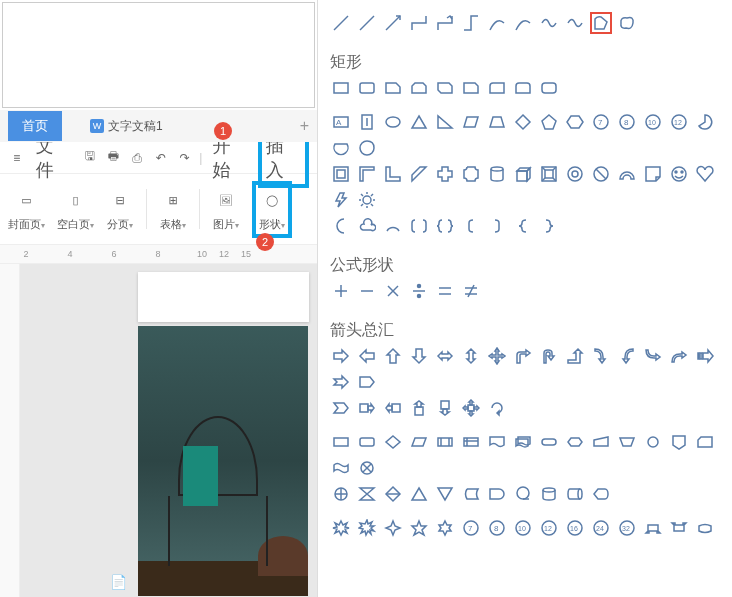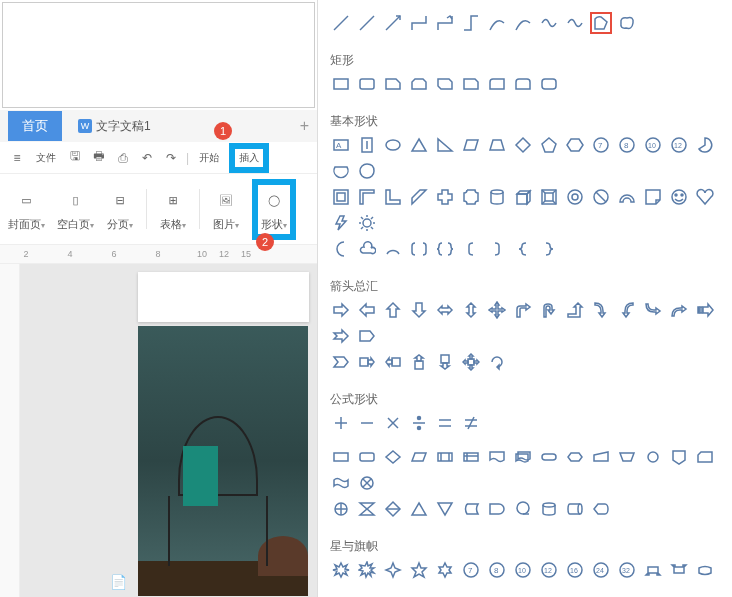--- a/index.html
+++ b/index.html
@@ -1,30 +1,30 @@
 <!DOCTYPE html>
 <html><head>
 <meta charset="utf-8">
 <style>
 * { box-sizing: border-box; margin: 0; padding: 0; }
 body { font-family: "Microsoft YaHei", sans-serif; font-size: 12px; color: #333; background: #fff; width: 732px; height: 597px; overflow: hidden; position: relative; }
 
 .left-panel { position: absolute; left: 0; top: 0; width: 317px; height: 597px; }
 .top-blank { height: 106px; border: 1px solid #ccc; background: #fff; margin: 2px; }
-.tab-bar { display: flex; align-items: center; height: 32px; background: #f5f5f5; padding: 0 8px; position: relative; }
+.tab-bar { display: flex; align-items: center; height: 32px; background: #f5f5f5; padding: 0 8px; position: relative; gap: 12px; }
 .tab-home { background: #4a90e2; color: #fff; padding: 6px 14px; font-size: 13px; }
 .tab-doc { display: flex; align-items: center; margin-left: 8px; padding: 4px 8px; color: #555; }
 .tab-doc .doc-icon { width: 14px; height: 14px; background: #4a90e2; color: #fff; font-size: 9px; display: inline-flex; align-items: center; justify-content: center; margin-right: 4px; border-radius: 2px; }
 .tab-plus { margin-left: auto; color: #999; font-size: 16px; }
 
 .menu-bar { display: flex; align-items: center; height: 32px; padding: 0 8px; background: #fff; border-bottom: 1px solid #eee; gap: 6px; }
 .menu-icon { width: 18px; height: 18px; color: #666; display: inline-flex; align-items: center; justify-content: center; }
-.menu-text { color: #555; font-size: 10px; padding: 2px 4px; }
+.menu-text { color: #555; font-size: 18px; padding: 2px 4px; }
 .menu-sep { color: #ccc; }
-.red-box { border: 6px solid #0ea5e9; padding: 2px 4px; }
+.red-box { border: 4px solid #0ea5e9; padding: 2px 4px; }
 
 .toolbar { display: flex; align-items: center; height: 70px; padding: 0 8px; gap: 12px; background: #fff; }
 .tool-btn { display: flex; flex-direction: column; align-items: center; gap: 2px; color: #555; font-size: 11px; }
 .tool-btn .icon { width: 28px; height: 28px; display: flex; align-items: center; justify-content: center; color: #666; }
 .tool-btn .arrow { font-size: 8px; color: #999; }
 .tool-sep { width: 1px; height: 40px; background: #e5e5e5; }
 
 .badge { position: absolute; width: 18px; height: 18px; border-radius: 50%; background: #e74c3c; color: #fff; font-size: 11px; display: flex; align-items: center; justify-content: center; z-index: 10; }
 .badge-1 { top: 122px; left: 214px; }
 .badge-2 { top: 233px; left: 256px; }
@@ -40,21 +40,21 @@
 .chair { position: absolute; bottom: 30px; left: 20px; width: 120px; height: 150px; }
 .chair-back { position: absolute; top: 0; left: 20px; width: 80px; height: 80px; border: 2px solid #222; border-radius: 50% 50% 0 0 / 80% 80% 0 0; }
 .chair-legs { position: absolute; bottom: 0; left: 10px; width: 100px; height: 70px; border-left: 2px solid #222; border-right: 2px solid #222; }
 .towel { position: absolute; bottom: 60px; left: 25px; width: 35px; height: 60px; background: #1a8a7a; }
 .table { position: absolute; bottom: 20px; right: 0; width: 50px; height: 40px; background: #5a3a2a; border-radius: 50% 50% 0 0; }
 .floor { position: absolute; bottom: 0; left: 0; right: 0; height: 35px; background: #3a2a1a; }
 .doc-icon-sm { position: absolute; left: 90px; top: 310px; color: #999; font-size: 14px; }
 
 .shapes-panel { position: absolute; left: 317px; top: 0; width: 415px; height: 597px; background: #fff; border-left: 1px solid #ddd; overflow-y: auto; padding: 8px 0; }
 .shape-section { padding: 4px 12px; }
-.shape-title { color: #666; font-size: 12px; margin: 6px 0 4px; }
+.shape-title { color: #666; font-size: 16px; margin: 6px 0 4px; }
 .shape-row { display: flex; flex-wrap: wrap; gap: 4px; margin-bottom: 4px; }
 .shape { width: 22px; height: 22px; display: flex; align-items: center; justify-content: center; cursor: pointer; color: #5a7ca8; }
 .shape svg { width: 18px; height: 18px; stroke: #5a7ca8; stroke-width: 1.5; fill: none; }
 .shape-highlight { border: 2px solid #e74c3c; }
 </style>
 </head>
 <body>
 
 <div class="left-panel">
   <div class="top-blank"></div>
@@ -262,21 +262,20 @@
         </div>
       <div class="shape">
           <svg>
             <rect x="2" y="4" width="14" height="10" rx="3"></rect>
           </svg>
         </div>
     </div>
   </div>
 
   <div class="shape-section">
-    <div class="shape-title">基本形状</div>
     <div class="shape-row">
       <div class="shape">
           <svg>
             <rect x="2" y="4" width="14" height="10"></rect>
             <text x="4" y="12" font-size="8" stroke="none" fill="#5a7ca8">A</text>
           </svg>
         </div>
       <div class="shape">
           <svg>
             <rect x="4" y="2" width="10" height="14"></rect>
@@ -518,20 +517,63 @@
         </div>
       <div class="shape">
           <svg>
             <path d="M6,3 Q10,3 10,6 Q10,9 13,9 Q10,9 10,12 Q10,15 6,15"></path>
           </svg>
         </div>
     </div>
   </div>
 
   <div class="shape-section">
+    <div class="shape-title">公式形状</div>
+    <div class="shape-row">
+      <div class="shape">
+          <svg>
+            <line x1="9" y1="3" x2="9" y2="15"></line>
+            <line x1="3" y1="9" x2="15" y2="9"></line>
+          </svg>
+        </div>
+      <div class="shape">
+          <svg>
+            <line x1="3" y1="9" x2="15" y2="9"></line>
+          </svg>
+        </div>
+      <div class="shape">
+          <svg>
+            <line x1="4" y1="4" x2="14" y2="14"></line>
+            <line x1="14" y1="4" x2="4" y2="14"></line>
+          </svg>
+        </div>
+      <div class="shape">
+          <svg>
+            <line x1="3" y1="9" x2="15" y2="9"></line>
+            <circle cx="9" cy="4" r="1.5" fill="#5a7ca8"></circle>
+            <circle cx="9" cy="14" r="1.5" fill="#5a7ca8"></circle>
+          </svg>
+        </div>
+      <div class="shape">
+          <svg>
+            <line x1="3" y1="6" x2="15" y2="6"></line>
+            <line x1="3" y1="12" x2="15" y2="12"></line>
+          </svg>
+        </div>
+      <div class="shape">
+          <svg>
+            <line x1="3" y1="6" x2="15" y2="6"></line>
+            <line x1="3" y1="12" x2="15" y2="12"></line>
+            <line x1="12" y1="3" x2="6" y2="15"></line>
+          </svg>
+        </div>
+    </div>
+  </div>
+
+  <div class="shape-section">
     <div class="shape-title">箭头总汇</div>
     <div class="shape-row">
       <div class="shape">
           <svg>
             <polygon points="2,6 10,6 10,3 16,9 10,15 10,12 2,12"></polygon>
           </svg>
         </div>
       <div class="shape">
           <svg>
             <polygon points="16,6 8,6 8,3 2,9 8,15 8,12 16,12"></polygon>
@@ -657,63 +699,20 @@
       <div class="shape">
           <svg>
             <path d="M4,9 A5,5 0 1,1 9,14"></path>
             <polygon points="9,14 11,12 11,16"></polygon>
           </svg>
         </div>
     </div>
   </div>
 
   <div class="shape-section">
-    <div class="shape-title">公式形状</div>
-    <div class="shape-row">
-      <div class="shape">
-          <svg>
-            <line x1="9" y1="3" x2="9" y2="15"></line>
-            <line x1="3" y1="9" x2="15" y2="9"></line>
-          </svg>
-        </div>
-      <div class="shape">
-          <svg>
-            <line x1="3" y1="9" x2="15" y2="9"></line>
-          </svg>
-        </div>
-      <div class="shape">
-          <svg>
-            <line x1="4" y1="4" x2="14" y2="14"></line>
-            <line x1="14" y1="4" x2="4" y2="14"></line>
-          </svg>
-        </div>
-      <div class="shape">
-          <svg>
-            <line x1="3" y1="9" x2="15" y2="9"></line>
-            <circle cx="9" cy="4" r="1.5" fill="#5a7ca8"></circle>
-            <circle cx="9" cy="14" r="1.5" fill="#5a7ca8"></circle>
-          </svg>
-        </div>
-      <div class="shape">
-          <svg>
-            <line x1="3" y1="6" x2="15" y2="6"></line>
-            <line x1="3" y1="12" x2="15" y2="12"></line>
-          </svg>
-        </div>
-      <div class="shape">
-          <svg>
-            <line x1="3" y1="6" x2="15" y2="6"></line>
-            <line x1="3" y1="12" x2="15" y2="12"></line>
-            <line x1="12" y1="3" x2="6" y2="15"></line>
-          </svg>
-        </div>
-    </div>
-  </div>
-
-  <div class="shape-section">
     <div class="shape-row">
       <div class="shape">
           <svg>
             <rect x="2" y="5" width="14" height="8"></rect>
           </svg>
         </div>
       <div class="shape">
           <svg>
             <rect x="2" y="5" width="14" height="8" rx="2"></rect>
           </svg>
@@ -860,21 +859,20 @@
         </div>
       <div class="shape">
           <svg>
             <path d="M2,9 L6,4 L13,4 A3,5 0 1,1 13,14 L6,14 Z"></path>
           </svg>
         </div>
     </div>
   </div>
 
   <div class="shape-section">
-    <div class="shape-title">星与旗帜</div>
     <div class="shape-row">
       <div class="shape">
           <svg>
             <polygon points="9,2 11,6 15,4 13,8 17,9 13,10 15,14 11,12 9,16 7,12 3,14 5,10 1,9 5,8 3,4 7,6"></polygon>
           </svg>
         </div>
       <div class="shape">
           <svg>
             <polygon points="9,1 10,5 14,3 12,7 16,7 13,9 16,12 12,11 13,15 10,12 8,16 7,12 3,14 5,10 1,9 4,7 2,4 7,5"></polygon>
           </svg>

